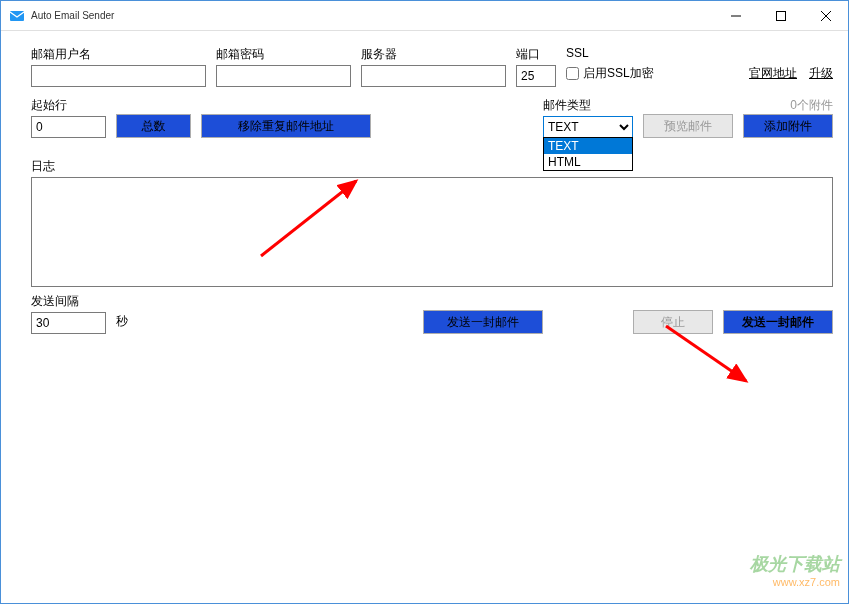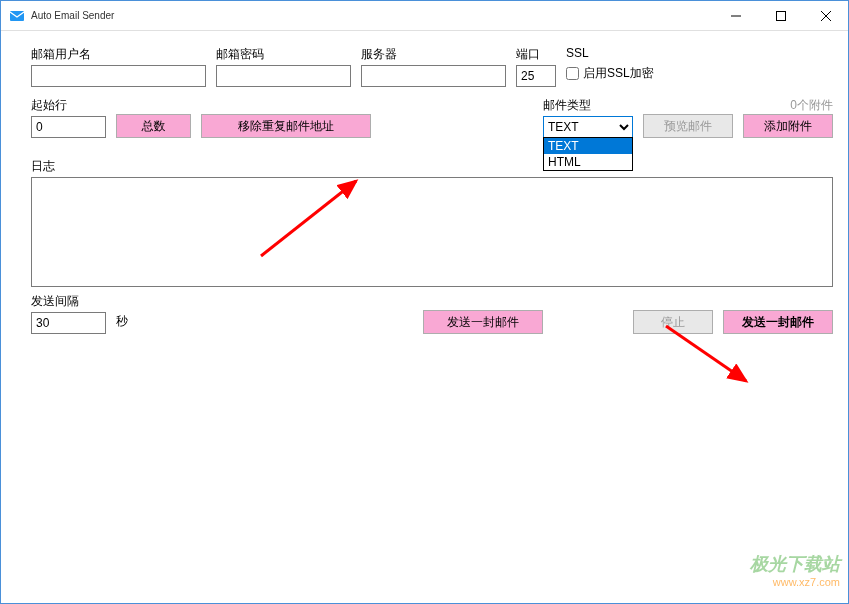--- a/index.html
+++ b/index.html
@@ -10,21 +10,21 @@
 .titlebar-title { flex: 1; font-size: 10px; color: #333; }
 .win-controls { display: flex; }
 .win-btn { width: 45px; height: 29px; display: flex; align-items: center; justify-content: center; color: #333; cursor: pointer; }
 .content { padding: 15px 15px 0 30px; position: relative; height: calc(100% - 31px); }
 .row { display: flex; gap: 10px; margin-bottom: 6px; }
 .field { display: flex; flex-direction: column; }
 .label { font-size: 12px; color: #000; margin-bottom: 2px; }
 input[type="text"], input[type="password"] { height: 22px; border: 1px solid #7a7a7a; padding: 0 4px; font-size: 12px; font-family: inherit; }
 textarea { border: 1px solid #7a7a7a; font-size: 12px; font-family: inherit; padding: 4px; resize: none; }
 textarea::placeholder { color: #aaa; }
-button { height: 24px; border: 1px solid #adadad; background: #f9a8d4; font-size: 12px; font-family: inherit; cursor: pointer; padding: 0 8px; }
+button { height: 24px; border: 1px solid #adadad; background: #1d4ed8; font-size: 12px; font-family: inherit; cursor: pointer; padding: 0 8px; }
 button:disabled { color: #999; background: #e8e8e8; }
 .bold-btn { font-weight: bold; }
 select { height: 22px; border: 1px solid #0078d7; font-size: 12px; background: #fff; }
 .checkbox-row { display: flex; align-items: center; gap: 4px; height: 22px; }
 .links { display: flex; gap: 12px; align-items: center; height: 22px; }
 .link { color: #000; text-decoration: underline; cursor: pointer; }
 .ta-scroll { overflow-y: scroll; }
 .gray-label { color: #999; font-size: 12px; text-align: right; }
 .dropdown-open { position: absolute; background: #fff; border: 1px solid #000; z-index: 10; }
 .dropdown-item { padding: 1px 4px; cursor: pointer; }
@@ -86,20 +86,27 @@
         <span class="label">端口</span>
         <input type="text" value="25" style="">
       </div>
       <div class="field">
         <span class="label">SSL</span>
         <div class="checkbox-row">
           <input type="checkbox" style="">
           <span>启用SSL加密</span>
         </div>
       </div>
+      <div class="field" style="margin-left:auto">
+        <span class="label">&nbsp;</span>
+        <div class="links">
+          <span class="link">官网地址</span>
+          <span class="link">升级</span>
+        </div>
+      </div>
     </div>
 
 
     <div class="row" style="margin-top:10px;align-items:flex-end;position:relative">
       <div class="field" style="width:75px">
         <span class="label">起始行</span>
         <input type="text" value="0" style="">
       </div>
       <button style="width:75px">总数</button>
       <button style="width:170px">移除重复邮件地址</button>

